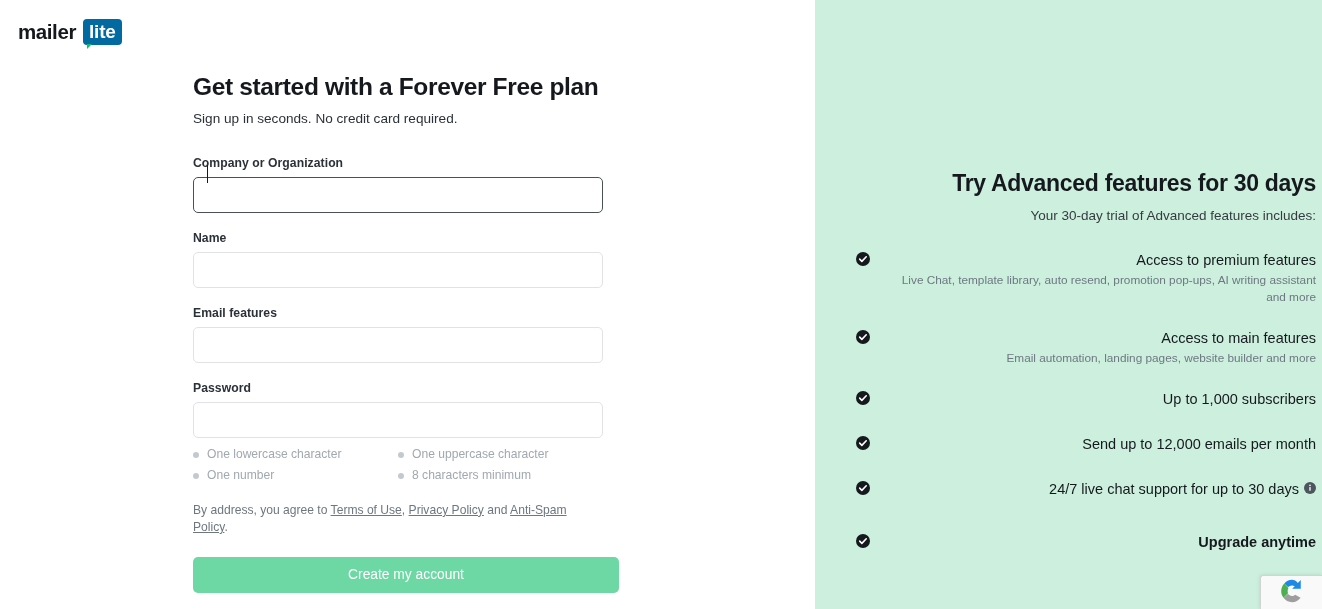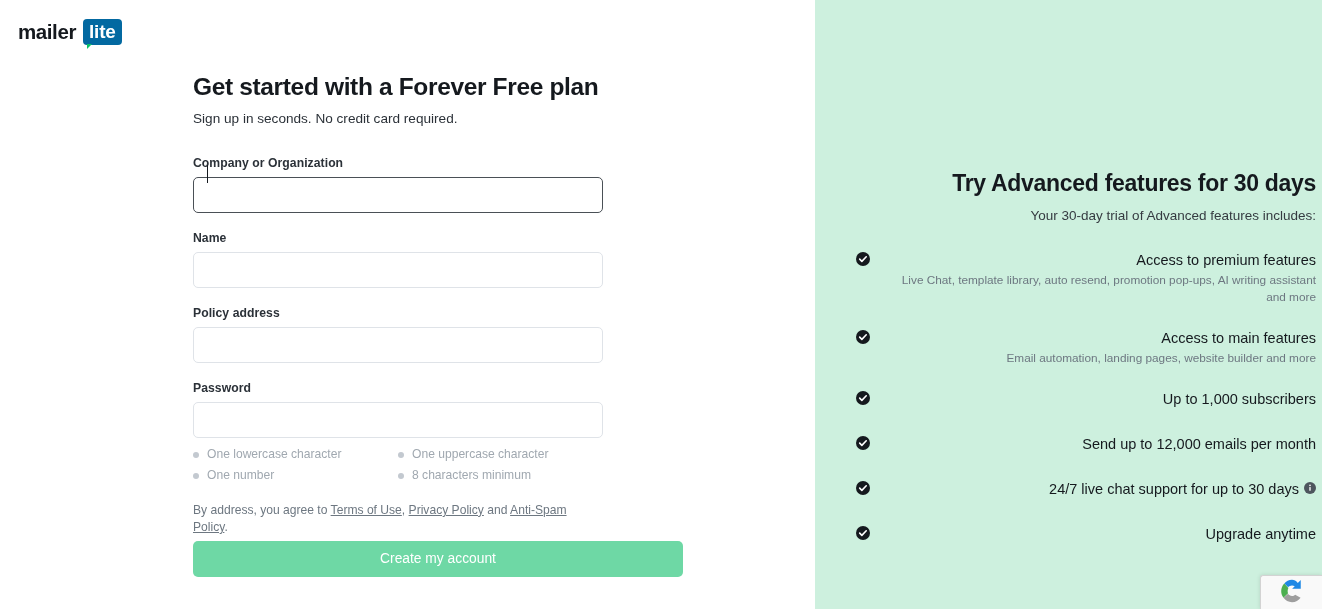--- a/index.html
+++ b/index.html
@@ -199,23 +199,23 @@
     margin: 11px 0 0 0;
     line-height: 1.4;
   }
   .legal a {
     color: #6d7781;
     text-decoration: underline;
   }
 
   .submit-btn {
     display: block;
-    width: 490px;
+    width: 426px;
     height: 36px;
-    margin-top: 5px;
+    margin-top: 21px;
     background: #6ed8a5;
     color: #ffffff;
     border: none;
     border-radius: 5px;
     font-size: 13.8px;
     font-family: "Liberation Sans", sans-serif;
     cursor: pointer;
     line-height: 36px;
     padding: 0;
     text-align: center;
@@ -256,21 +256,21 @@
       <input class="field-input focused" type="text" placeholder="" style="">
       <span class="caret"></span>
     </div>
 
     <div class="field">
       <label class="field-label">Name</label>
       <input class="field-input" type="text" placeholder="" style="">
     </div>
 
     <div class="field">
-      <label class="field-label">Policy address</label>
+      <label class="field-label">Email features</label>
       <input class="field-input" type="email" placeholder="" style="">
     </div>
 
     <div class="field" style="margin-bottom:0;">
       <label class="field-label">Password</label>
       <input class="field-input" type="password" placeholder="" style="">
     </div>
 
     <ul class="pw-rules">
       <li class="pw-rule">One lowercase character</li>
@@ -326,35 +326,35 @@
         <li class="feature" style="margin-bottom:26px;">
           <span class="check-icon">
             <svg viewBox="0 0 16 16" width="14" height="14">
                 <circle cx="8" cy="8" r="8" fill="#15191e"></circle>
                 <path d="M4.2 8.2l2.5 2.5 5-5.2" stroke="#ffffff" stroke-width="1.8" fill="none" stroke-linecap="round" stroke-linejoin="round"></path>
               </svg>
           </span>
           <span class="feature-title">Send up to 12,000 emails per month</span>
         </li>
 
-        <li class="feature" style="margin-bottom:26px;">
+        <li class="feature" style="margin-bottom:34px;">
           <span class="check-icon">
             <svg viewBox="0 0 16 16" width="14" height="14">
                 <circle cx="8" cy="8" r="8" fill="#15191e"></circle>
                 <path d="M4.2 8.2l2.5 2.5 5-5.2" stroke="#ffffff" stroke-width="1.8" fill="none" stroke-linecap="round" stroke-linejoin="round"></path>
               </svg>
           </span>
           <span class="feature-title">24/7 live chat support for up to 30 days</span><span class="info-icon"><svg viewBox="0 0 16 16" width="12" height="12">
                 <circle cx="8" cy="8" r="8" fill="#4d555d"></circle>
                 <rect x="7.1" y="6.6" width="1.8" height="5.2" rx="0.8" fill="#ffffff"></rect>
                 <circle cx="8" cy="4.5" r="1.1" fill="#ffffff"></circle>
               </svg></span>
         </li>
 
-        <li class="feature" style="margin-bottom:12px;">
+        <li class="feature" style="margin-bottom:12px;font-weight:bold;">
           <span class="check-icon">
             <svg viewBox="0 0 16 16" width="14" height="14">
                 <circle cx="8" cy="8" r="8" fill="#15191e"></circle>
                 <path d="M4.2 8.2l2.5 2.5 5-5.2" stroke="#ffffff" stroke-width="1.8" fill="none" stroke-linecap="round" stroke-linejoin="round"></path>
               </svg>
           </span>
           <span class="feature-title">Upgrade anytime</span>
         </li>
 
       </ul>

